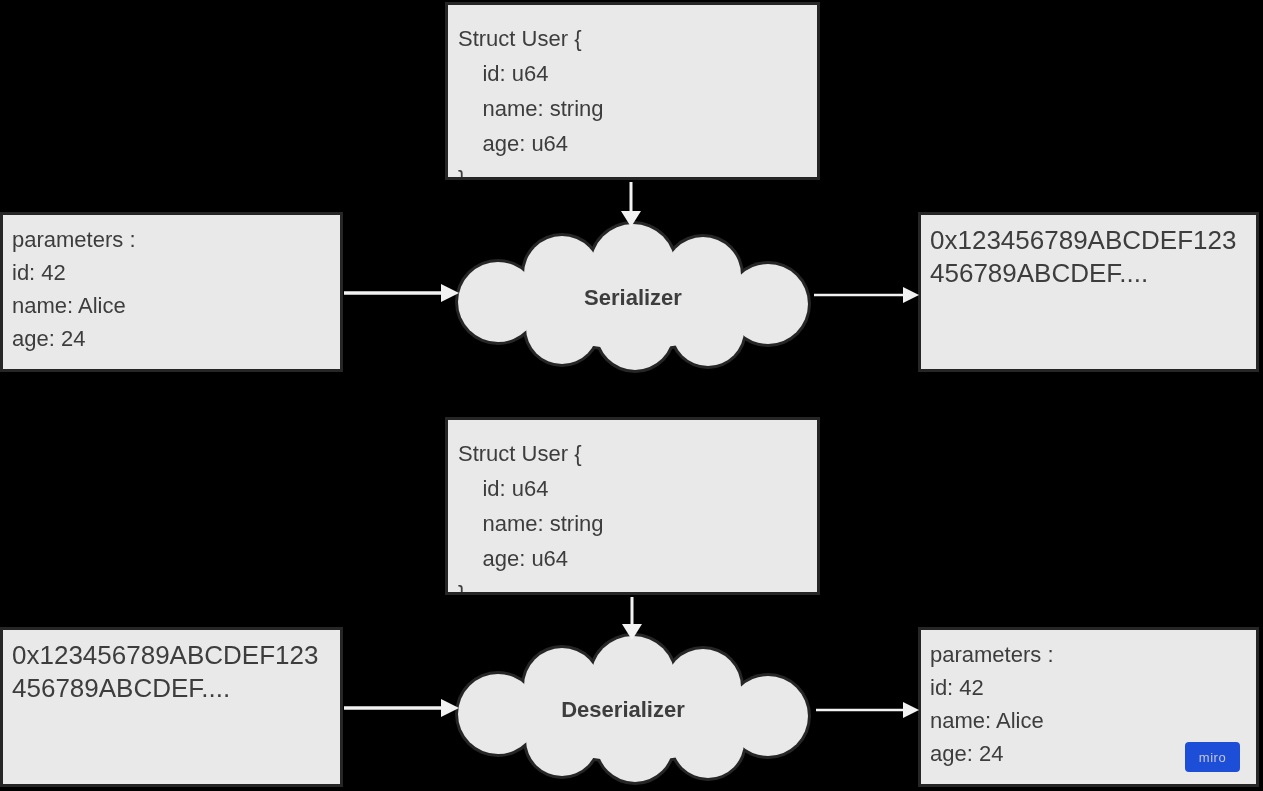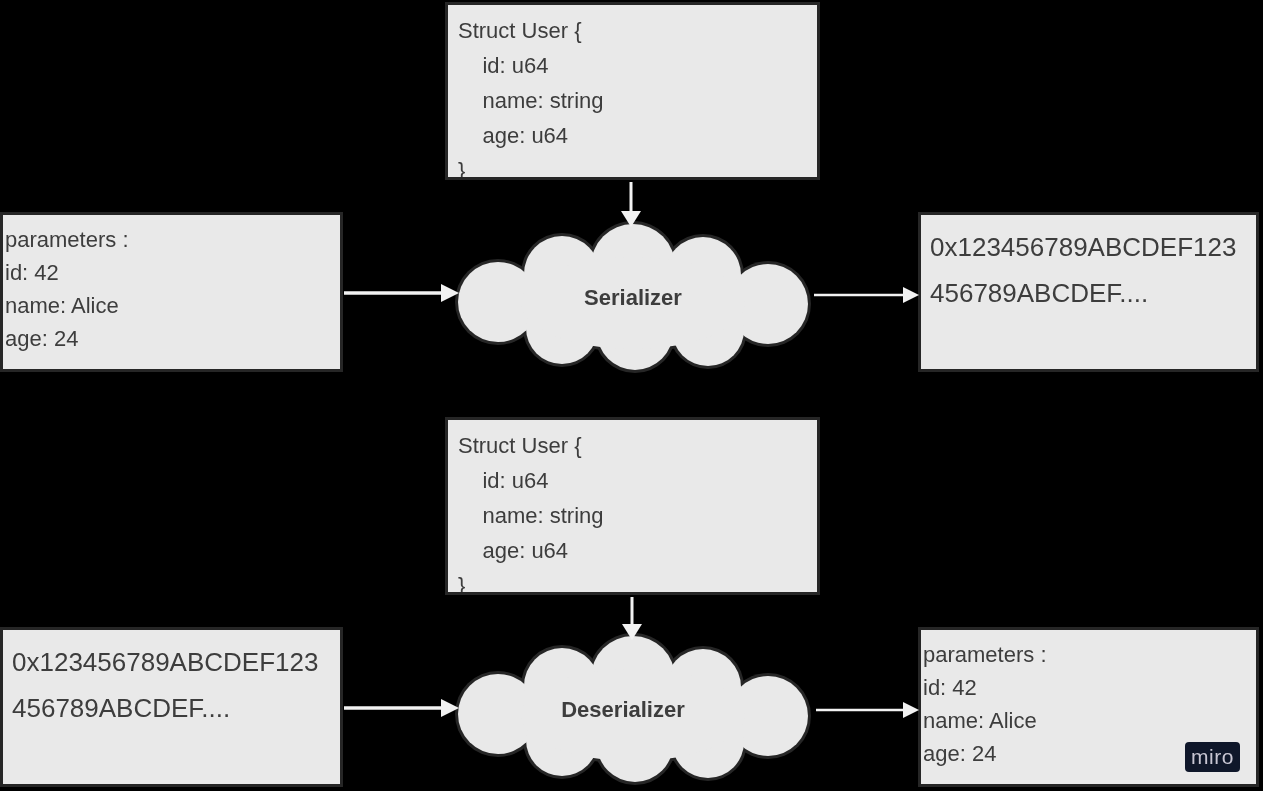--- a/index.html
+++ b/index.html
@@ -7,34 +7,34 @@
     width:1263px;height:791px;position:relative;overflow:hidden;
     background:#000000;
     font-family:"Liberation Sans",sans-serif;
   }
   .sbox{
     position:absolute;box-sizing:border-box;
     background:#e9e9e9;border:3px solid #262626;
     color:#3d3d3d;overflow:hidden;
   }
   .sbox .txt{display:block;white-space:pre-wrap;}
-  .struct-box{font-size:22px;line-height:35px;padding:8px 10px;}
-  .param-box{font-size:22px;line-height:33px;padding:8px 2px;}
-  .hex-box{font-size:26px;line-height:46px;padding:9px 9px;}
+  .struct-box{font-size:22px;line-height:35px;padding:16px 10px;}
+  .param-box{font-size:22px;line-height:33px;padding:8px 9px;}
+  .hex-box{font-size:26px;line-height:33px;padding:9px 9px;}
   .cloud{position:absolute;}
   .cloud-label{
     position:absolute;display:flex;align-items:center;justify-content:center;
     font-size:22px;color:#3d3d3d;pointer-events:none;font-weight:bold;
   }
   .arrow-layer{position:absolute;left:0;top:0;pointer-events:none;}
   .watermark{
     position:absolute;left:1185px;top:742px;width:55px;height:30px;
-    background:#0f172a;border-radius:4px;
+    background:#1d4ed8;border-radius:4px;
     display:flex;align-items:center;justify-content:center;
-    font-size:21px;letter-spacing:0.5px;color:#c8c6d3;
+    font-size:13px;letter-spacing:0.5px;color:#c8c6d3;
   }
 </style>
 </head>
 <body>
 
 <div class="sbox struct-box" style="left:445px;top:2px;width:375px;height:178px">
   <span class="txt">Struct User {
     id: u64
     name: string
     age: u64

